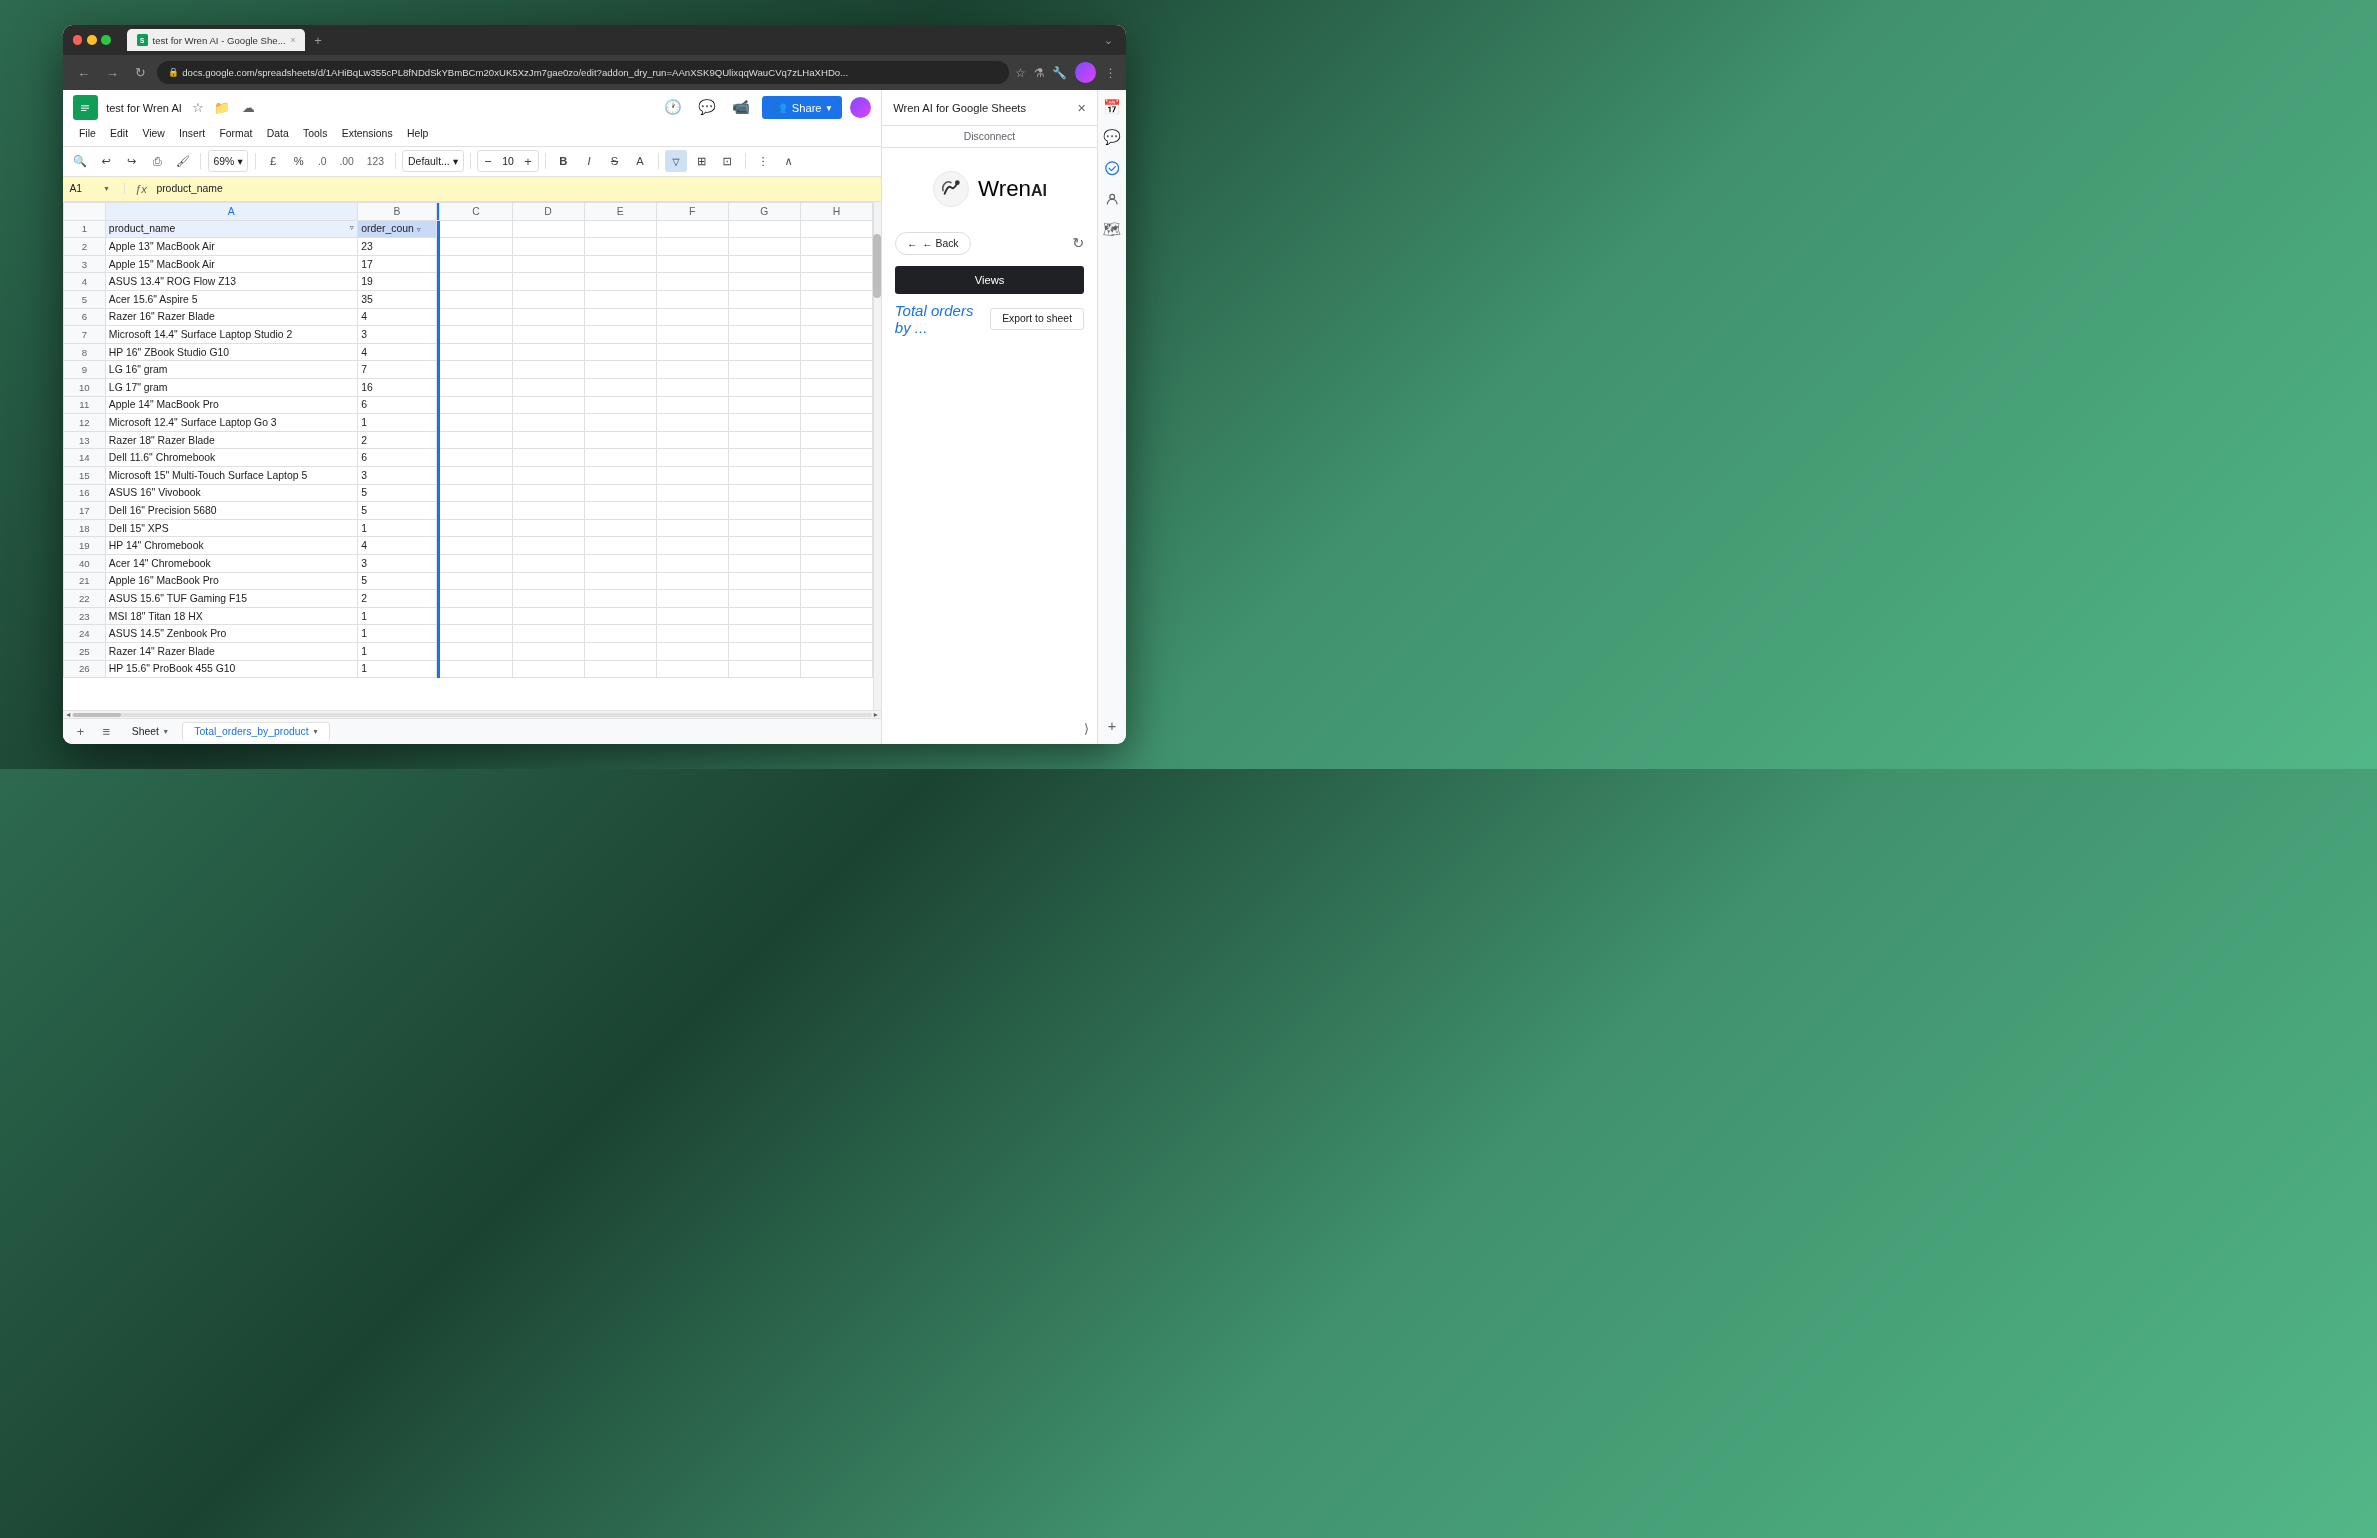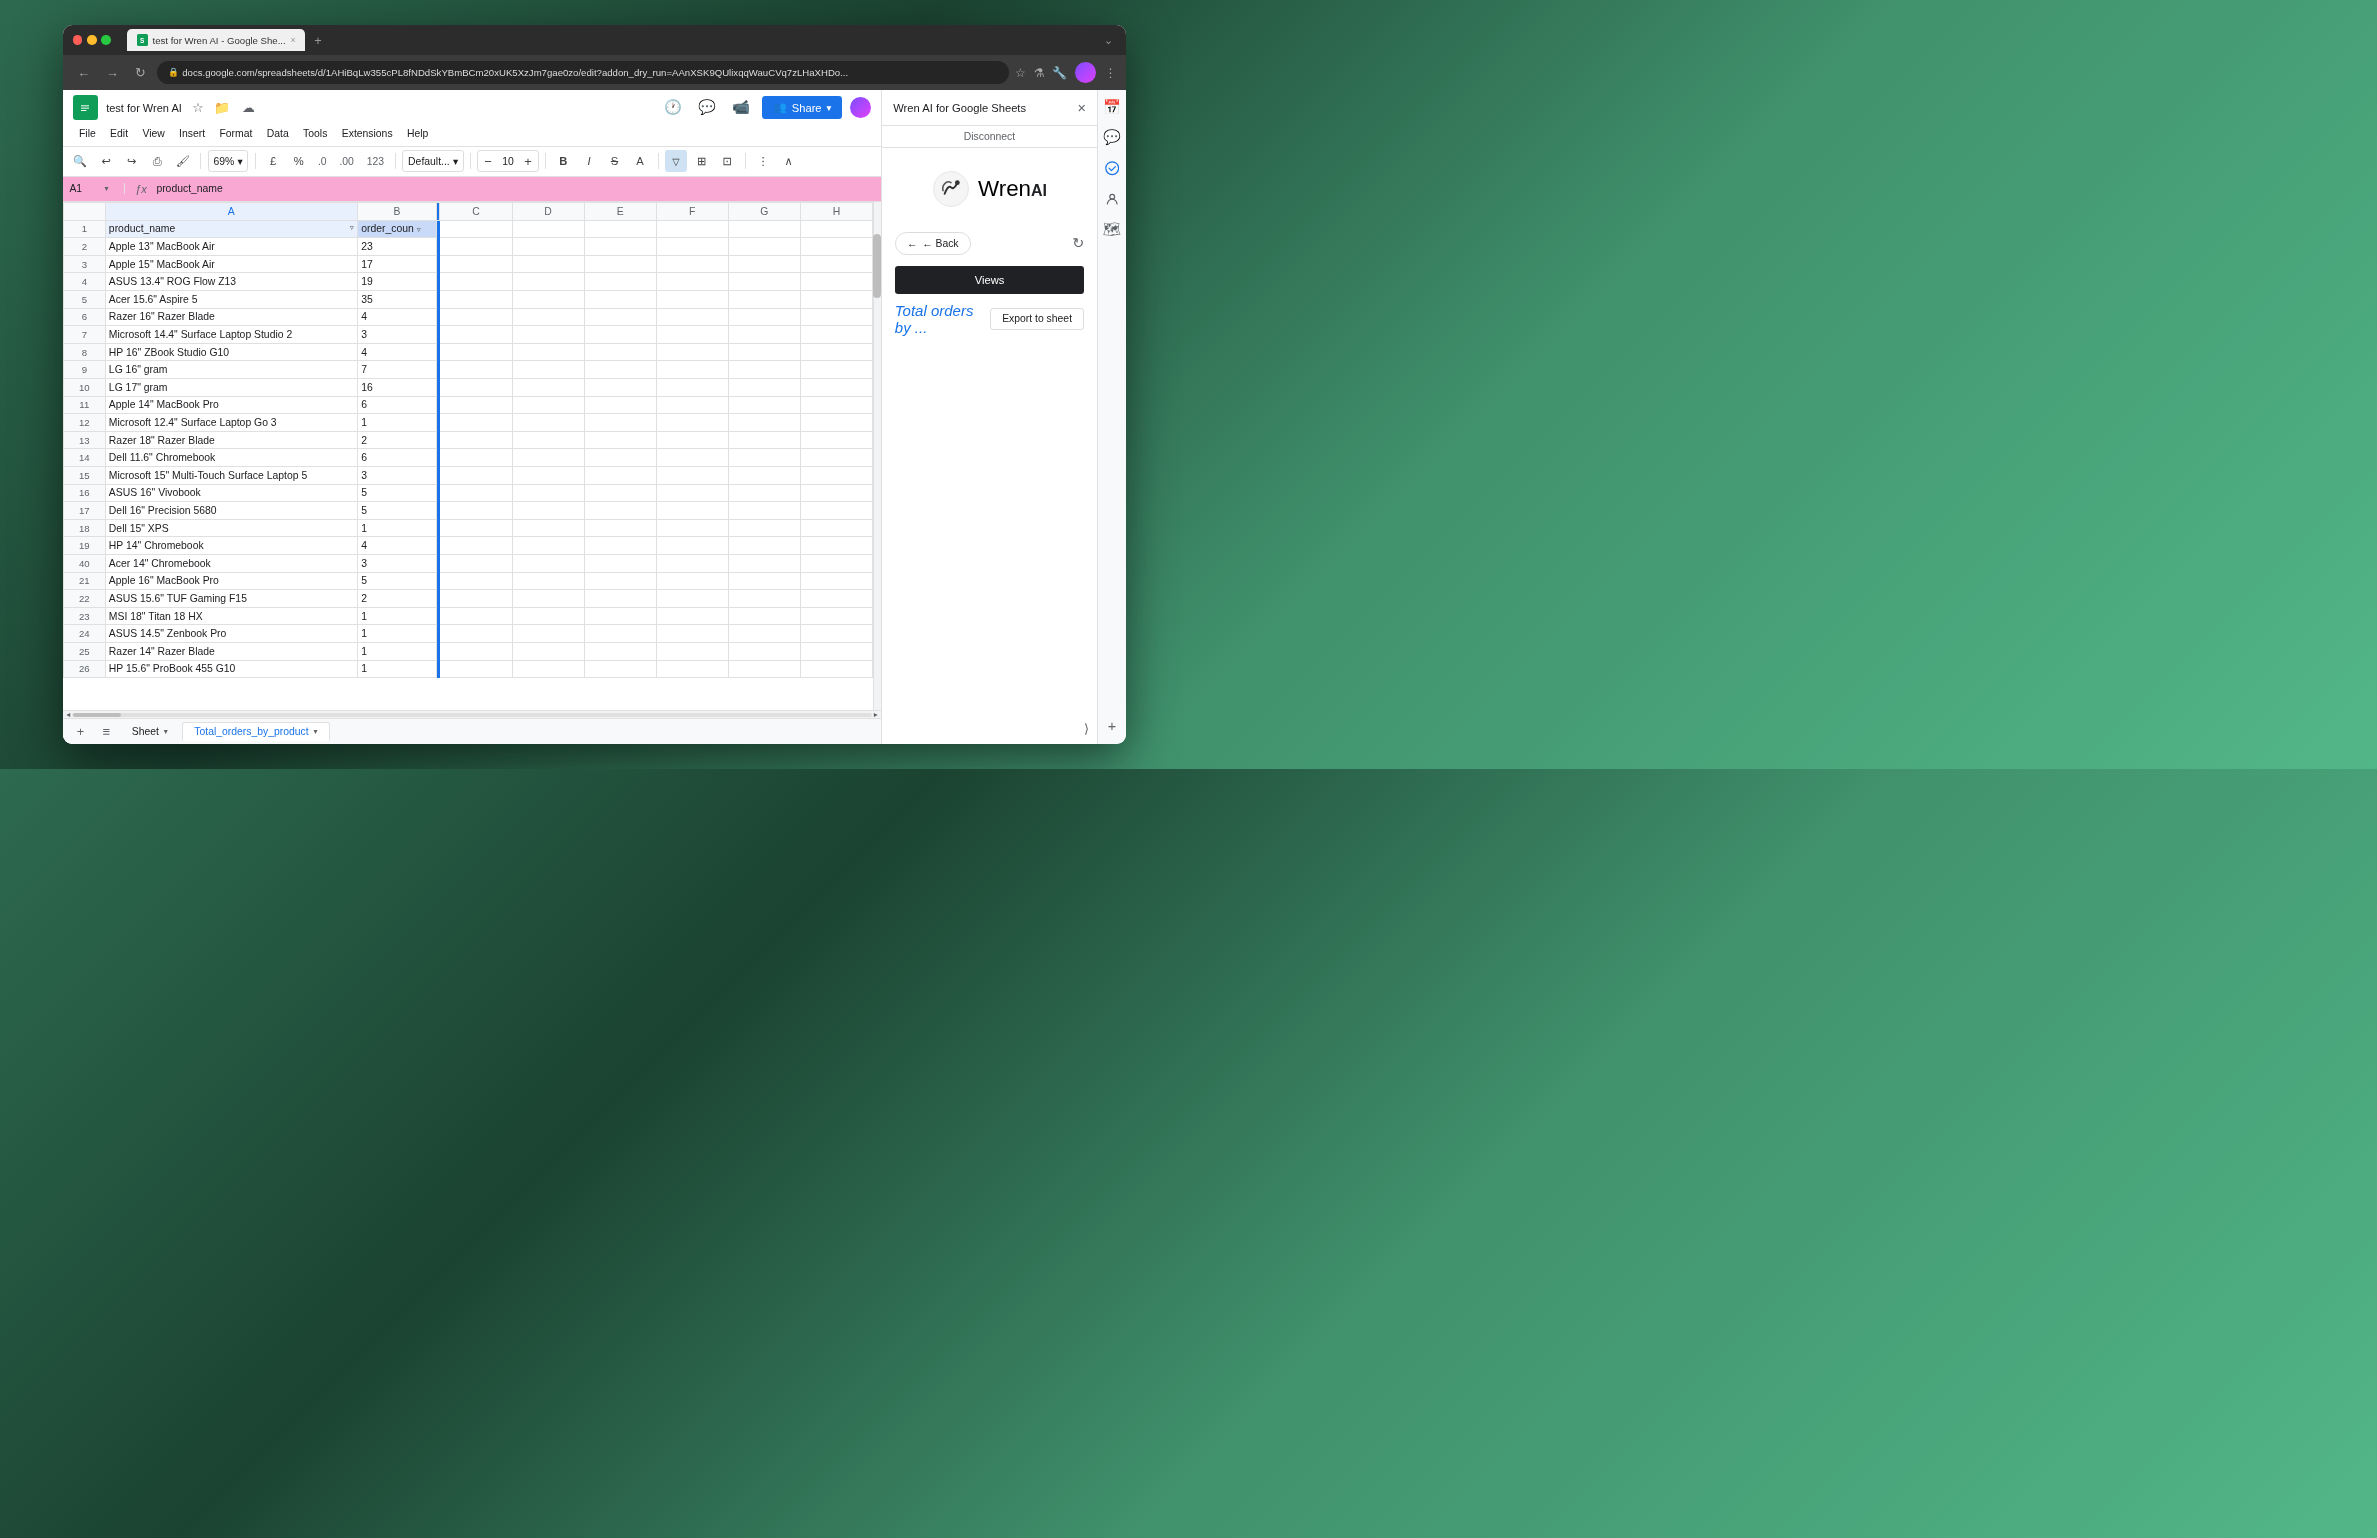--- a/index.html
+++ b/index.html
@@ -319,21 +319,21 @@
       min-width: 19px;
       text-align: center;
     }
     
     .formula-bar {
       display: flex;
       align-items: center;
       padding: 3.2px 6.4px;
       border-bottom: 0.8px solid #e0e0e0;
       gap: 6.4px;
-      background: #f9a8d4;
+      background: #fef9c3;
       flex-shrink: 0;
       height: 25.6px;
     }
     .cell-ref {
       display: flex;
       align-items: center;
       gap: 3.2px;
       min-width: 56px;
       border-right: 0.8px solid #e0e0e0;
       padding-right: 6.4px;

